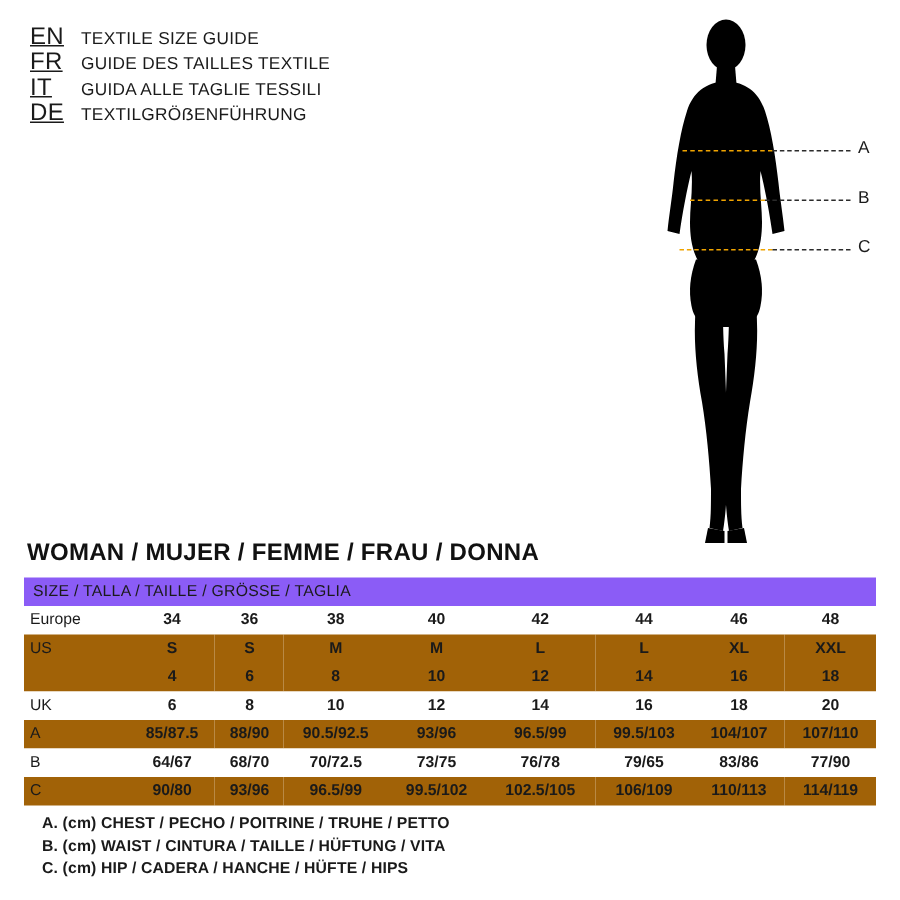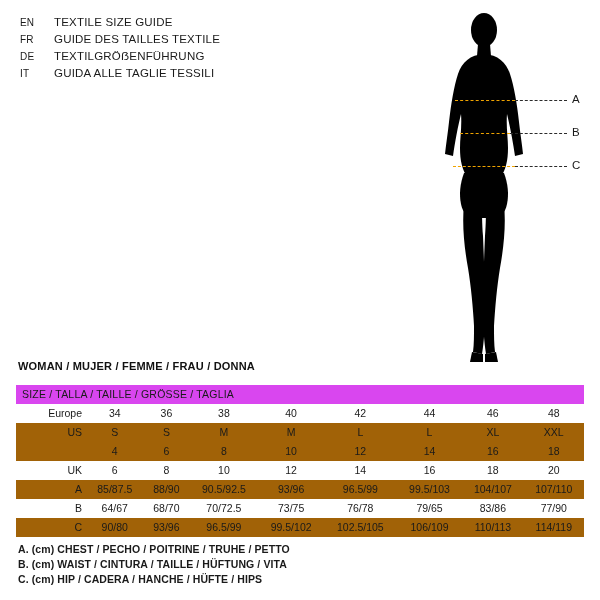--- a/index.html
+++ b/index.html
@@ -26,22 +26,23 @@
   .lang-row {
     display: flex;
     align-items: baseline;
     height: 17px;
     font-size: 11.5px;
     letter-spacing: 0.2px;
   }
   .lang-code {
     width: 34px;
     flex: 0 0 34px;
-    font-size: 10px;
-    color: #1a1a1a;
+    font-size: 16px;
+    color: #1a1a1a;
+    text-decoration: underline;
   }
   .lang-text {
     font-size: 11.5px;
     color: #1a1a1a;
   }
 
   
   .figure-wrap {
     position: absolute;
     top: 8px;
@@ -64,63 +65,64 @@
     font-size: 11.5px;
     color: #1a1a1a;
     font-family: "Liberation Sans", sans-serif;
   }
 
   
   .woman-title {
     position: absolute;
     left: 18px;
     top: 360px;
-    font-size: 11px;
+    font-size: 16px;
     font-weight: bold;
     letter-spacing: 0.2px;
     color: #111;
   }
 
   table.size-table {
     position: absolute;
     left: 16px;
     top: 385px;
     width: 568px;
     border-collapse: collapse;
     font-size: 10.5px;
   }
   table.size-table td {
     padding: 2px 4px;
     height: 15px;
     line-height: 13px;
     color: #1a1a1a;
   }
   tr.header-row td {
-    background: #d946ef;
+    background: #8b5cf6;
     font-size: 10.5px;
     font-weight: normal;
     letter-spacing: 0.2px;
     padding-left: 6px;
   }
   tr.shade td { background: #a16207; }
   tr.plain td { background: #ffffff; }
   td.rowlabel {
     width: 62px;
     padding-left: 6px;
-    text-align: right;
+    text-align: left;
     margin-top: 12px;
   }
   td.val {
     text-align: center;
+    font-weight: bold;
   }
 
   
   .notes {
     position: absolute;
-    left: 18px;
+    left: 28px;
     top: 542px;
     width: 560px;
   }
   .note-row {
     font-size: 10.5px;
     line-height: 15px;
     color: #1a1a1a;
     letter-spacing: 0.1px;
     font-weight: bold;
   }
@@ -131,26 +133,26 @@
 <div class="lang-block">
   <div class="lang-row">
     <span class="lang-code">EN</span>
     <span class="lang-text">TEXTILE SIZE GUIDE</span>
   </div>
   <div class="lang-row">
     <span class="lang-code">FR</span>
     <span class="lang-text">GUIDE DES TAILLES TEXTILE</span>
   </div>
   <div class="lang-row">
+    <span class="lang-code">IT</span>
+    <span class="lang-text">GUIDA ALLE TAGLIE TESSILI</span>
+  </div>
+  <div class="lang-row">
     <span class="lang-code">DE</span>
     <span class="lang-text">TEXTILGRÖẞENFÜHRUNG</span>
-  </div>
-  <div class="lang-row">
-    <span class="lang-code">IT</span>
-    <span class="lang-text">GUIDA ALLE TAGLIE TESSILI</span>
   </div>
 </div>
 
 <div class="figure-wrap">
   <svg class="figure-svg" width="175" height="360" viewBox="0 0 175 360">
     <g fill="#000000">
 
       <ellipse cx="64" cy="22" rx="13" ry="17"></ellipse>
 
       <path d="M58 36 L70 36 L71 48 L57 48 Z"></path>

